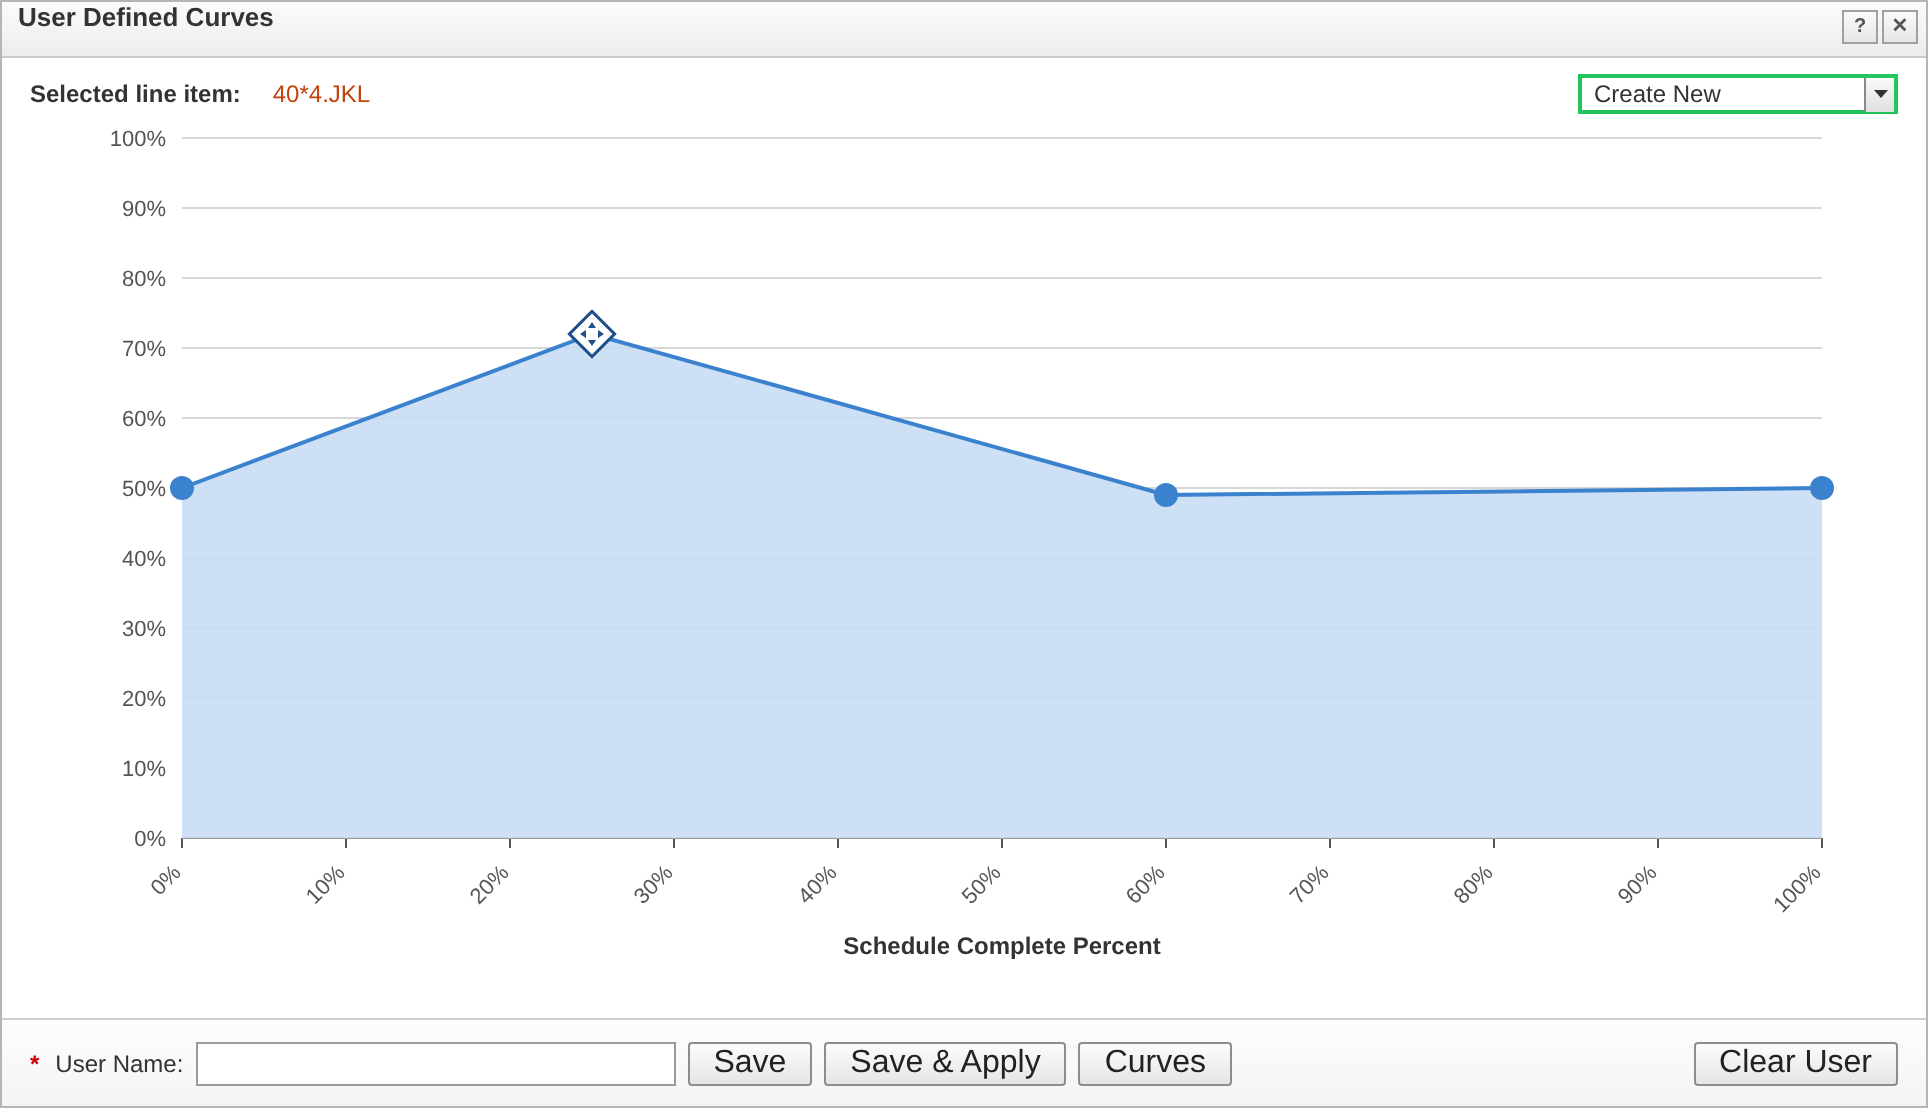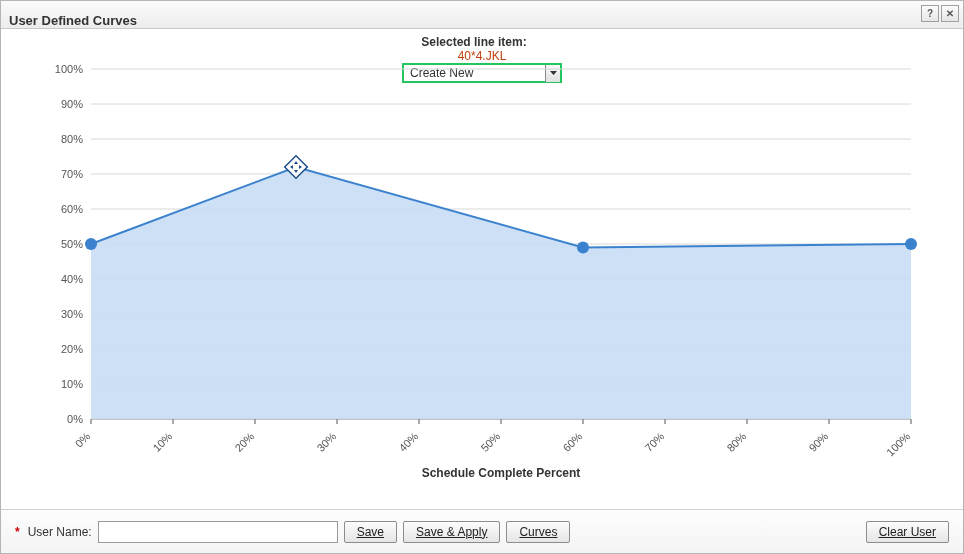--- a/index.html
+++ b/index.html
@@ -8,21 +8,21 @@
     width:964px; height:554px;
     border:1px solid #b5b5b5;
     background:#fff;
     display:flex; flex-direction:column;
     position:relative;
   }
   .titlebar {
     height:28px;
     background:linear-gradient(#fbfbfb,#ececec);
     border-bottom:1px solid #c9c9c9;
-    display:flex; align-items:flex-end;
+    display:flex; align-items:flex-start;
     padding:0 8px;
     font-weight:bold;
     font-size:13px;
     color:#333;
     position:relative;
   }
   .titlebar .title-controls {
     position:absolute; right:4px; top:4px;
     display:flex; gap:2px;
   }
@@ -30,21 +30,20 @@
     width:18px; height:17px;
     border:1px solid #a0a0a0;
     background:linear-gradient(#fbfbfb,#e6e6e6);
     font-size:10px; line-height:15px; text-align:center;
     cursor:pointer; color:#555;
   }
   .toolbar {
     display:flex; align-items:center;
     padding:6px 14px 0 14px;
     height:30px;
-    flex-direction:column;
   }
   .toolbar .label { font-weight:bold; margin-right:16px; }
   .toolbar .value { color:#c2410c; }
   .toolbar .spacer { flex:1; }
   .select-wrap {
     position:relative;
     width:160px; height:20px;
     border:2px solid #22c55e;
     background:#fff;
     display:flex; align-items:center;
@@ -77,24 +76,23 @@
     border:1px solid #9a9a9a;
     padding:0 4px;
     font-size:12px;
   }
   .btn {
     height:22px;
     padding:0 12px;
     border:1px solid #8d8d8d;
     background:linear-gradient(#fcfcfc,#e5e5e5);
     cursor:pointer;
-    font-size:12px;
+    font-size:16px;
     border-radius:2px;
     color:#222;
-    text-decoration:underline;
   }
   .footer .spacer { flex:1; }
   
   .tick-label { font-size:11px; fill:#555; }
   .axis-label { font-size:12px; fill:#333; font-weight:bold;}
 </style>
 </head>
 <body>
 
 <div class="window">

